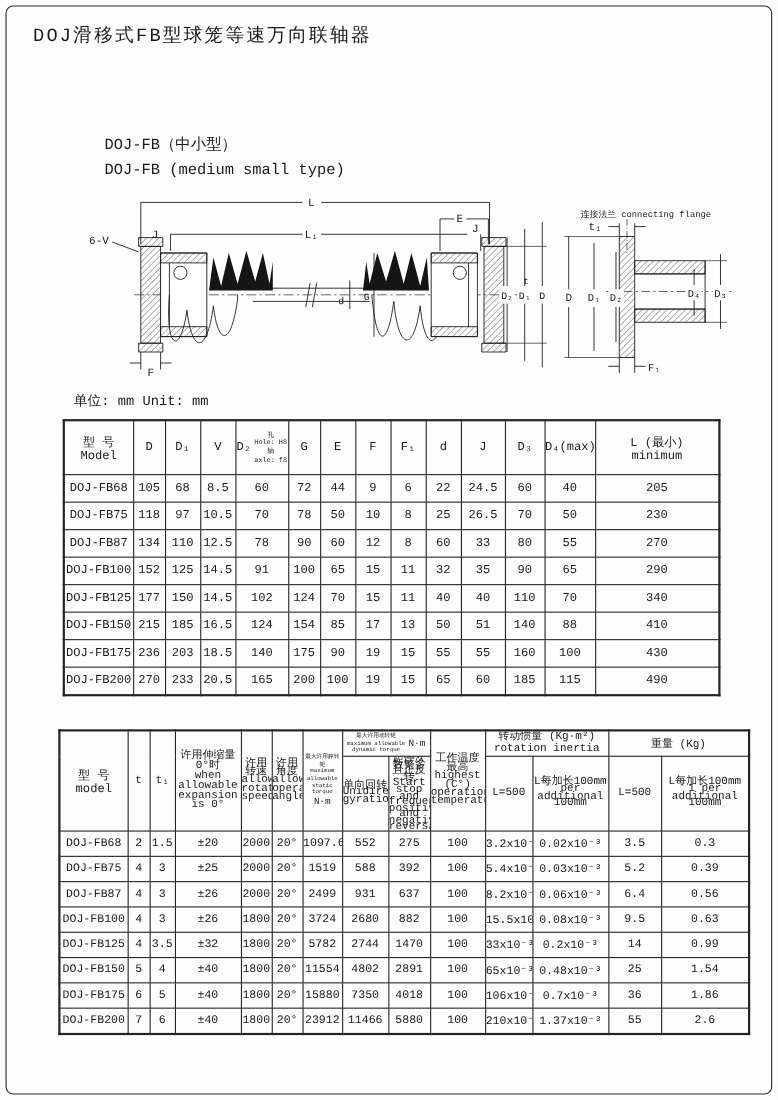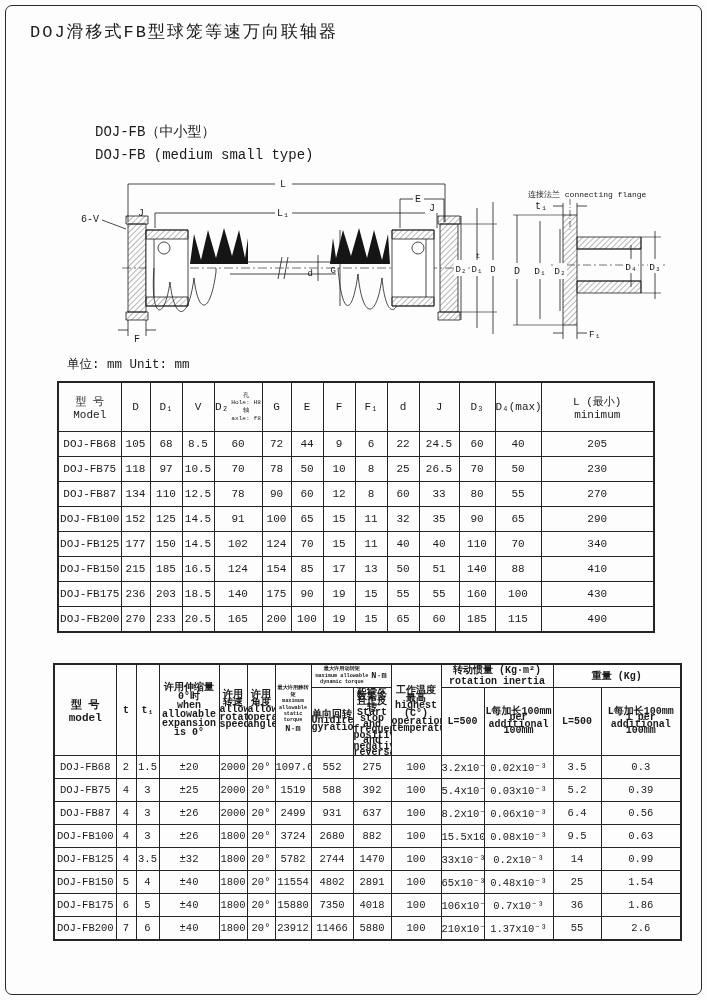--- a/index.html
+++ b/index.html
@@ -13,21 +13,21 @@
   .unit-note{left:67px;top:356px;font-size:12.5px;}
   .flange-caption{left:528px;top:189px;font-size:8px;}
   table{border-collapse:collapse;table-layout:fixed;}
   td,th{border:1px solid #242424;text-align:center;vertical-align:middle;padding:0;
         font-weight:normal;overflow:hidden;}
   .t1{left:57px;top:381px;width:596px;}
   .t1 th{height:48px;font-size:11px;}
   .t1 td{height:24px;font-size:11px;}
   .t2{left:53px;top:663px;width:627px;}
   .t2 td{height:22px;font-size:10.5px;}
-  .t2 th{font-size:10px;font-weight:bold;}
+  .t2 th{font-size:10px;}
   .outer{border:2px solid #242424;}
   .pre{white-space:pre-line;}
   .fs4{font-size:4.6px;line-height:5.6px;}
   .fs5{font-size:5.2px;line-height:6.4px;}
   .fs6{font-size:6.2px;line-height:7.6px;}
   .fs7{font-size:7.2px;line-height:9px;margin-left:16px;}
   .fs8{font-size:8.5px;line-height:11px;}
   .fs9{font-size:9.5px;}
   .fs11{font-size:11px;}
   .fs12{font-size:12.5px;}

